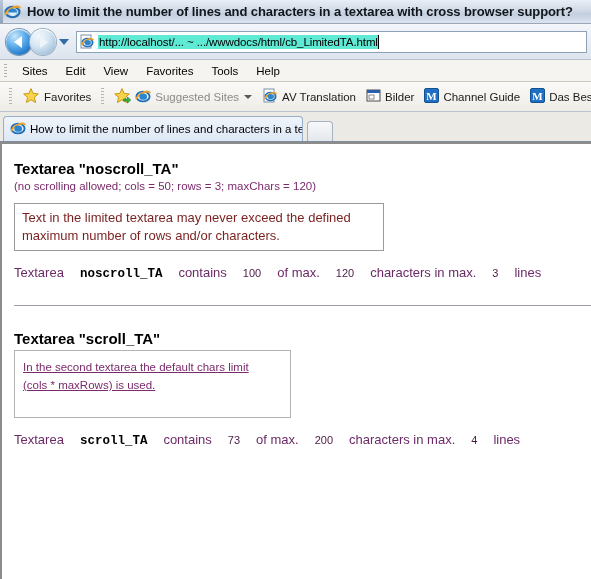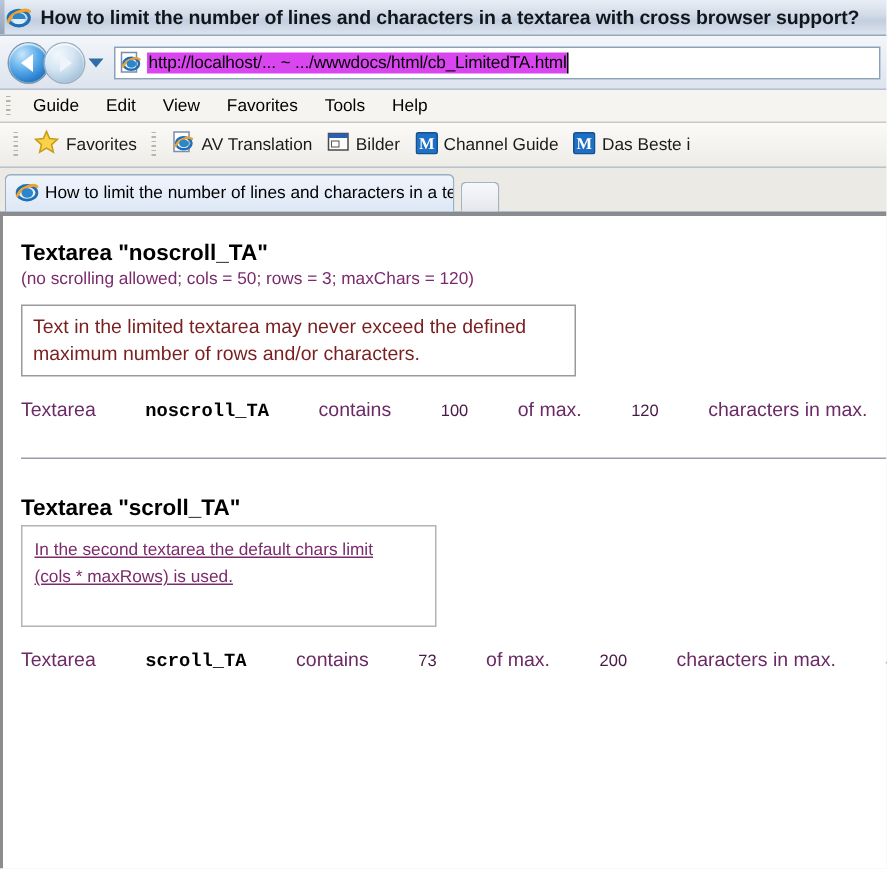--- a/index.html
+++ b/index.html
@@ -110,21 +110,21 @@
     display: flex;
     align-items: center;
     padding: 0 2px;
     overflow: hidden;
   }
   .addr-icon { width: 16px; height: 16px; flex: 0 0 16px; margin-right: 3px; }
   .addr-text {
     font-size: 11.5px;
     color: #000;
     white-space: nowrap;
-    background: #d946ef;
+    background: #5eead4;
     padding: 1px 0 1px 1px;
     letter-spacing: -0.1px;
   }
   .caretbar {
     display: inline-block;
     width: 1px; height: 14px;
     background: #000;
     vertical-align: -3px;
   }
 
@@ -278,21 +278,20 @@
     border: 1px solid #b3b3b3;
     text-decoration: underline;
   }
   .statline {
     margin-top: 14px;
     font-size: 13px;
     color: #6b2a66;
     display: flex;
     align-items: baseline;
     white-space: nowrap;
-    gap: 17px;
   }
   .statline .w { margin-right: 16px; }
   .statline .name {
     font-family: "Liberation Mono", monospace;
     font-weight: bold;
     color: #000;
     font-size: 12.5px;
     margin-right: 16px;
   }
   .statline .num {
@@ -343,40 +342,57 @@
           <ellipse cx="8.6" cy="8.6" rx="3.2" ry="2.6" fill="#2b86cc"></ellipse>
         </svg>
       </span>
       <span class="addr-text">http://localhost/... ~ .../wwwdocs/html/cb_LimitedTA.html</span>
         <span class="caretbar"></span>
     </div>
   </div>
 
   <div class="menubar">
     <span class="gripper"></span>
-    <span class="menu-item">Guide</span>
+    <span class="menu-item">Sites</span>
     <span class="menu-item">Edit</span>
     <span class="menu-item">View</span>
     <span class="menu-item">Favorites</span>
     <span class="menu-item">Tools</span>
     <span class="menu-item">Help</span>
   </div>
 
   <div class="favbar">
     <span class="sep-grip"></span>
     <div class="fav-entry">
       <span>
         <svg width="18" height="18" viewBox="0 0 18 18">
           <path d="M9 1.6 L11.1 6.4 L16.3 6.9 L12.4 10.4 L13.6 15.5 L9 12.8 L4.4 15.5 L5.6 10.4 L1.7 6.9 L6.9 6.4 Z" fill="#f7d24a" stroke="#c79a17" stroke-width="1"></path>
         </svg>
       </span>
       <span class="lbl">Favorites</span>
     </div>
     <span class="sep-grip"></span>
 
+    <div class="fav-entry dim">
+      <span>
+        <svg width="18" height="18" viewBox="0 0 18 18">
+          <path d="M8 1.6 L10.1 6.4 L15.3 6.9 L11.4 10.4 L12.6 15.5 L8 12.8 L3.4 15.5 L4.6 10.4 L0.7 6.9 L5.9 6.4 Z" fill="#f7d24a" stroke="#c79a17" stroke-width="1"></path>
+          <path d="M9.5 12 h4 v-2 l3.2 3 -3.2 3 v-2 h-4 z" fill="#3cb54a" stroke="#1f7a2c" stroke-width=".7"></path>
+        </svg>
+      </span>
+      <span style="margin-left:3px">
+        <svg width="16" height="16" viewBox="0 0 17 17">
+          <ellipse cx="8.5" cy="9" rx="7" ry="5.2" fill="none" stroke="#1d6fb8" stroke-width="2"></ellipse>
+          <path d="M1.6 11.2 C 4 5.5, 13 2.2, 15.6 4.6" fill="none" stroke="#f0a22e" stroke-width="2" stroke-linecap="round"></path>
+          <ellipse cx="8.7" cy="9.2" rx="4.1" ry="3.4" fill="#2b86cc"></ellipse>
+        </svg>
+      </span>
+      <span class="lbl">Suggested Sites</span>
+      <span class="mini-caret"></span>
+    </div>
 
     <div class="fav-entry">
       <span>
         <svg width="16" height="16" viewBox="0 0 16 16">
           <rect x="2" y="1" width="10" height="13" fill="#fff" stroke="#7b8fa6"></rect>
           <ellipse cx="8.5" cy="8.5" rx="5.2" ry="4" fill="none" stroke="#1d6fb8" stroke-width="1.6"></ellipse>
           <path d="M3 10.4 C5 5.8, 12 3.6, 14 5.6" fill="none" stroke="#f0a22e" stroke-width="1.6" stroke-linecap="round"></path>
           <ellipse cx="8.6" cy="8.6" rx="3.2" ry="2.6" fill="#2b86cc"></ellipse>
         </svg>
       </span>

